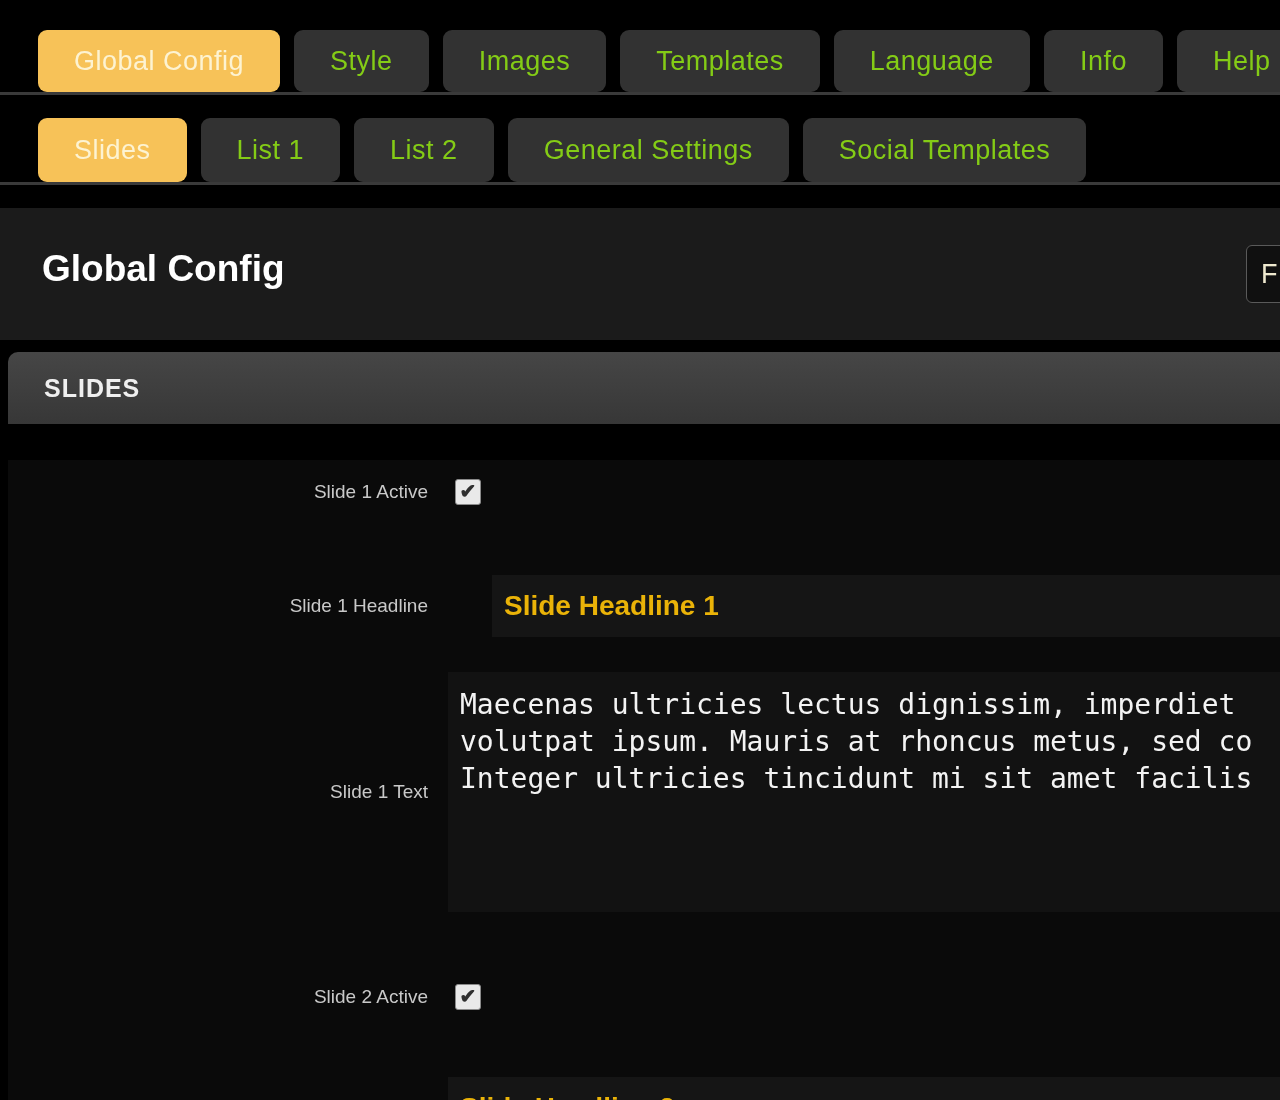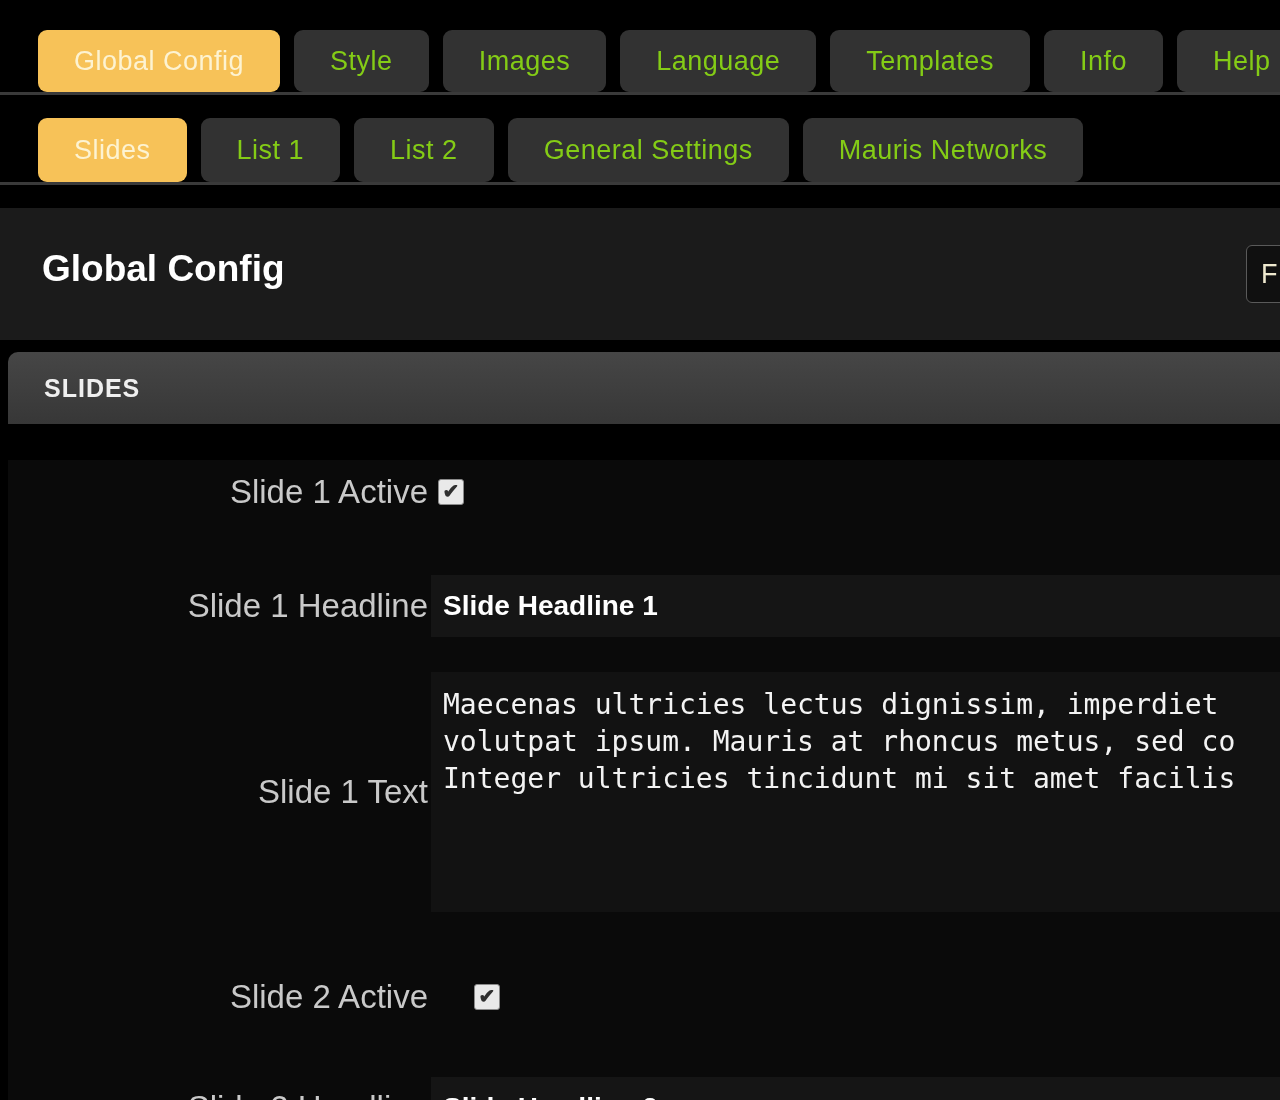--- a/index.html
+++ b/index.html
@@ -81,29 +81,29 @@
     font-weight: bold;
     letter-spacing: 1px;
     color: #efefef;
   }
   .section-body { background: #0a0a0a; min-height: 700px; }
 
   
   .form-row { display: flex; align-items: center; }
   .row-label {
     width: 420px; min-width: 420px;
-    margin-right: 3px;
+    margin-right: 20px;
     text-align: right;
     color: #c9c9c9;
-    font-size: 33px;
+    font-size: 19px;
   }
   .row-checkbox1 { margin-top: 36px; height: 64px; }
-  .row-headline1 { margin-top: 51px; }
+  .row-headline1 { margin-top: 51px; gap: 44px; }
   .row-textarea  { margin-top: 35px; }
-  .row-checkbox2 { margin-top: 53px; height: 64px; gap: 36px; }
+  .row-checkbox2 { margin-top: 53px; height: 64px; }
   .row-headline2 { margin-top: 48px; }
 
   .checkbox {
     width: 24px; height: 24px;
     margin-left: 7px;
     background: #e9e9e9;
     border: 1px solid #8a8a8a;
     border-radius: 3px;
     display: flex; align-items: center; justify-content: center;
     cursor: pointer;
@@ -115,21 +115,21 @@
     line-height: 20px;
     transform: translateY(-1px);
   }
 
   .text-input {
     flex: 1 1 auto;
     height: 62px;
     background: #151515;
     border: none;
     outline: none;
-    color: #ffffff;
+    color: #eab308;
     font-family: "Liberation Sans", sans-serif;
     font-size: 28px;
     font-weight: bold;
     padding: 0 4px 0 12px;
     box-sizing: border-box;
   }
   .textarea-input {
     flex: 1 1 auto;
     height: 240px;
     background: #121212;
@@ -147,32 +147,32 @@
     white-space: pre;
   }
 </style>
 </head>
 <body>
 
 <nav class="tabbar tabbar-primary">
   <div class="tab active">Global Config</div>
   <div class="tab">Style</div>
   <div class="tab">Images</div>
+  <div class="tab">Templates</div>
   <div class="tab">Language</div>
-  <div class="tab">Templates</div>
   <div class="tab">Info</div>
   <div class="tab">Help</div>
 </nav>
 
 <nav class="tabbar tabbar-secondary">
   <div class="tab active">Slides</div>
   <div class="tab">List 1</div>
   <div class="tab">List 2</div>
   <div class="tab">General Settings</div>
-  <div class="tab">Mauris Networks</div>
+  <div class="tab">Social Templates</div>
 </nav>
 
 <header class="title-panel">
   <h1>Global Config</h1>
   <button class="cutoff-button">F</button>
 </header>
 
 <section class="section">
   <div class="section-header">
     <span>SLIDES</span>

